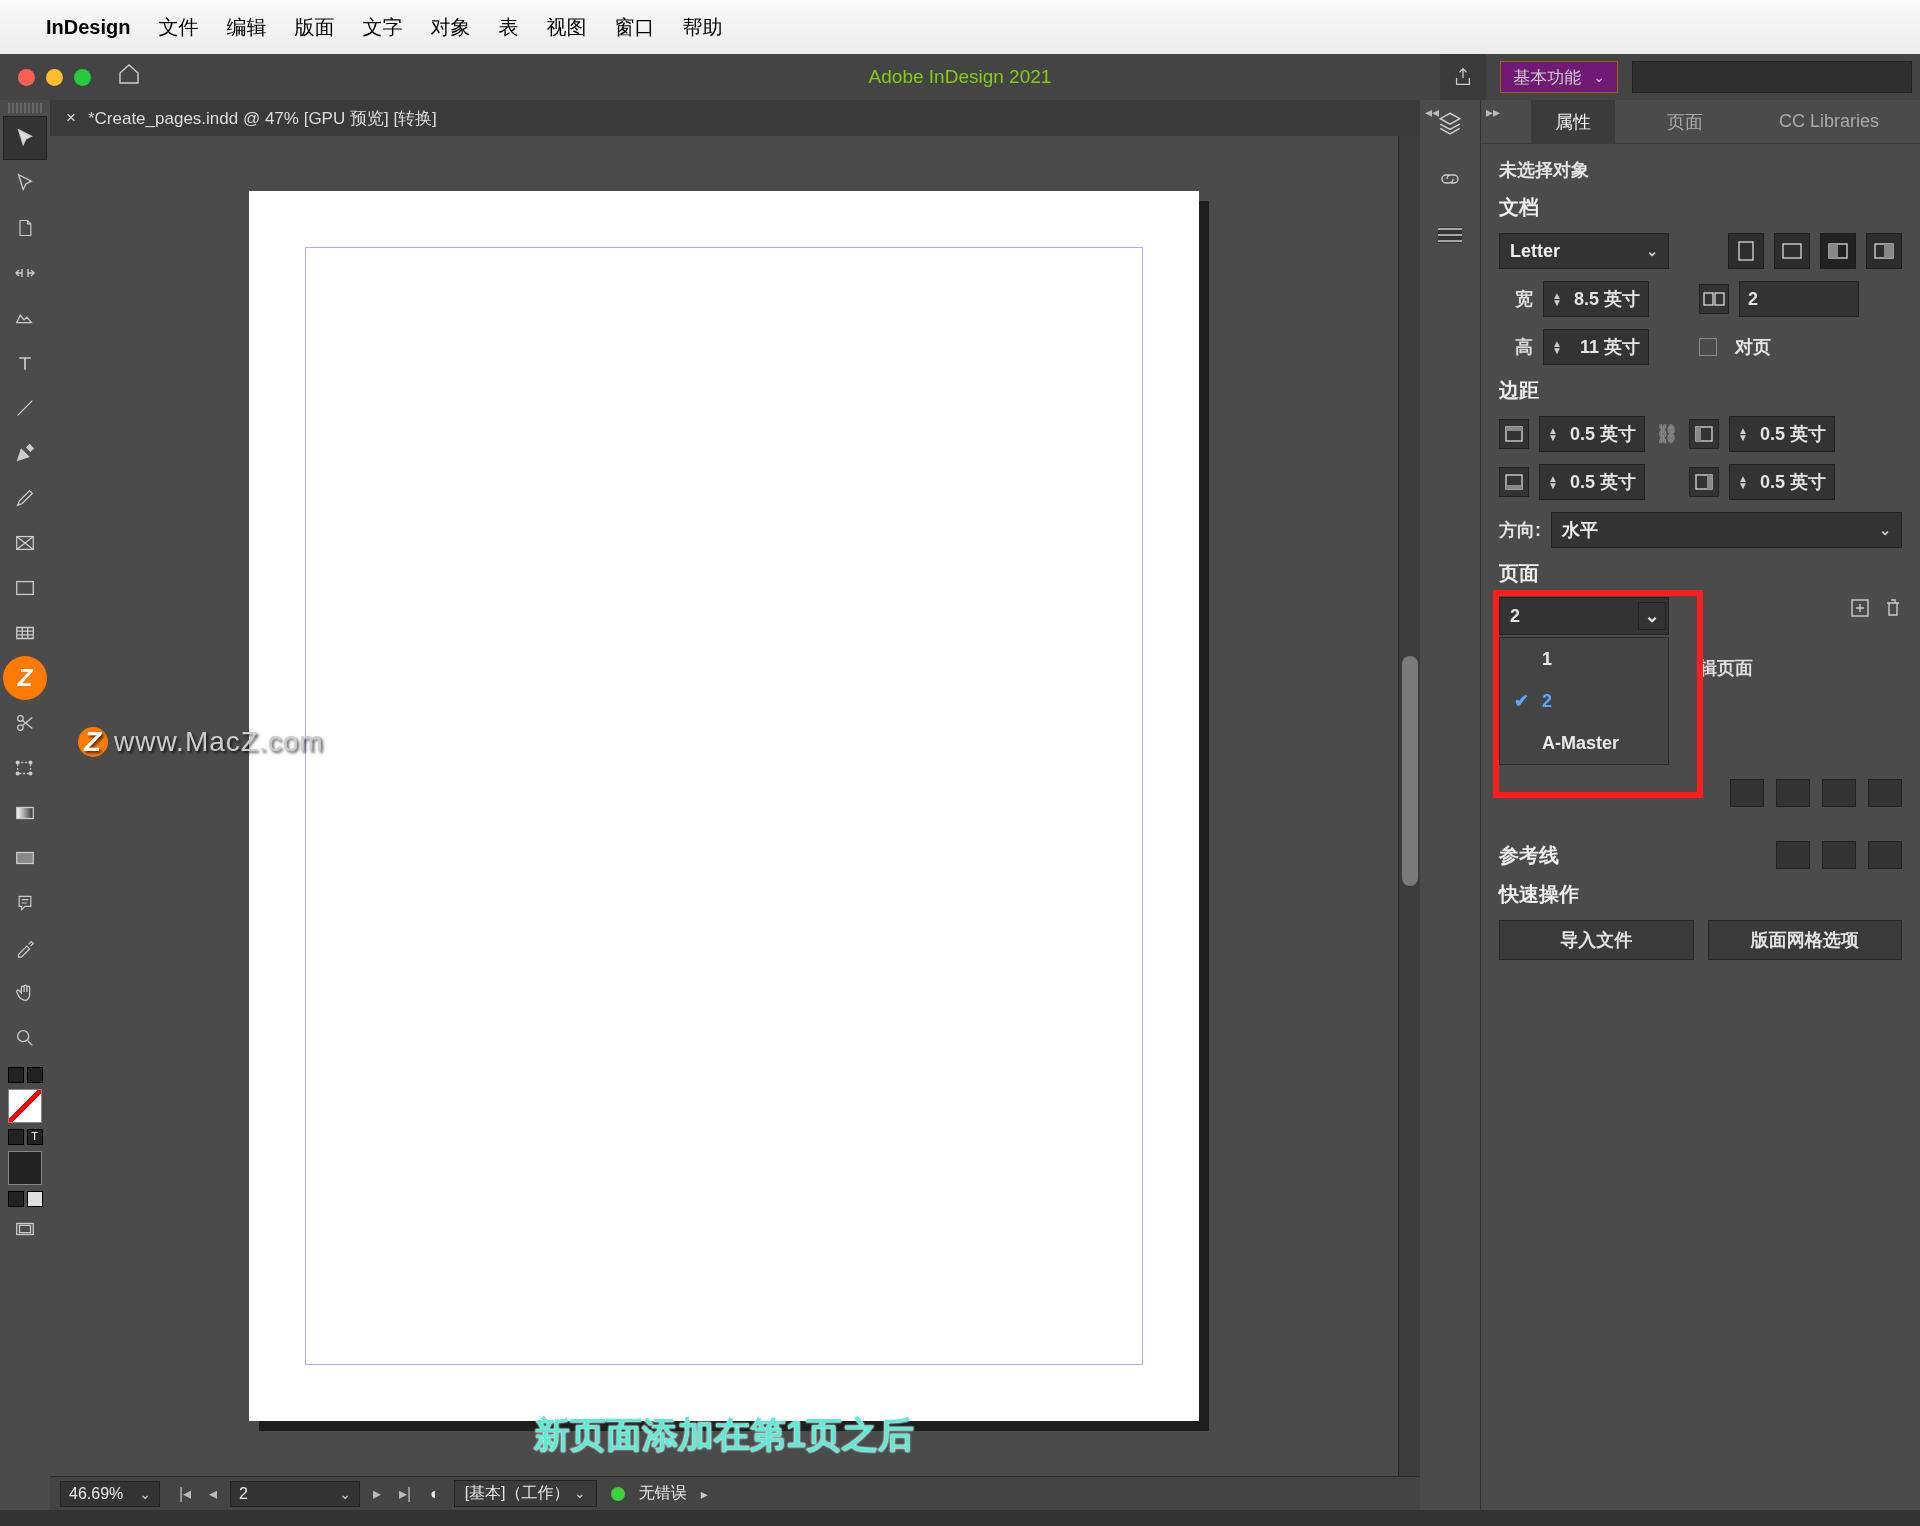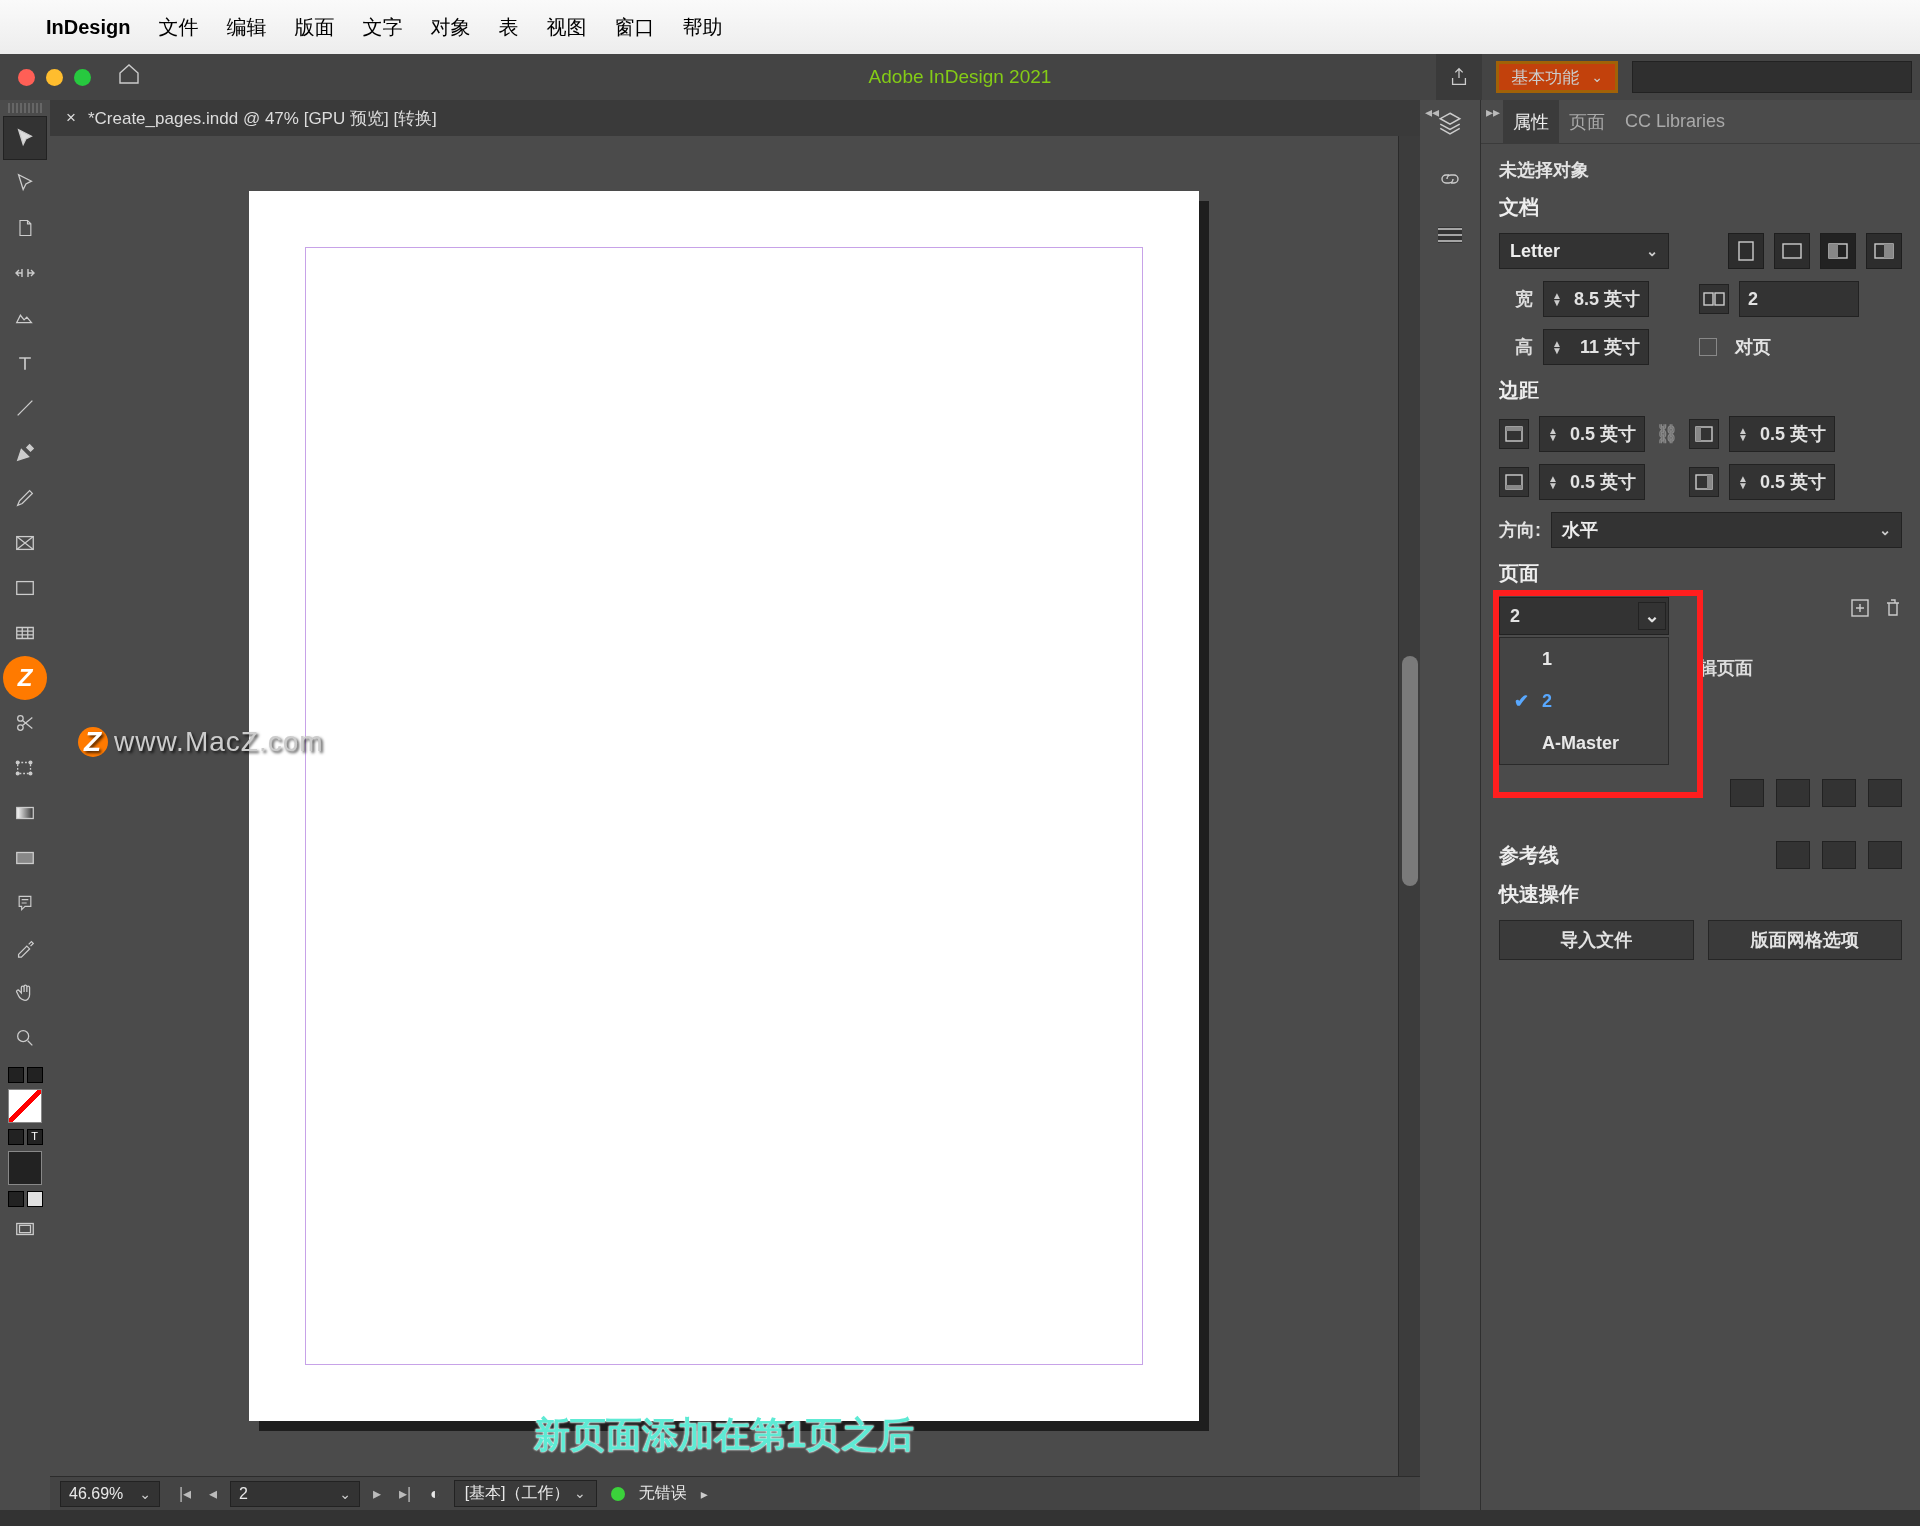--- a/index.html
+++ b/index.html
@@ -13,21 +13,21 @@
   .app-bar{height:46px;background:#444;display:flex;align-items:center;color:#ccc;position:relative;}
   .traffic{display:flex;gap:11px;margin-left:18px;}
   .traffic .dot{width:17px;height:17px;border-radius:50%;}
   .dot.r{background:#ff5f56;}
   .dot.y{background:#ffbd2e;}
   .dot.g{background:#27c93f;}
   .home-ico{margin-left:26px;font-size:22px;color:#ccc;}
   .app-title{position:absolute;left:50%;transform:translateX(-50%);font-size:19px;color:#84cc16;}
   .app-right{margin-left:auto;display:flex;align-items:center;gap:14px;padding-right:8px;}
   .share-btn{width:46px;height:46px;background:#3a3a3a;display:flex;align-items:center;justify-content:center;font-size:20px;}
-  .workspace{border:3px solid #a16207;height:32px;padding:0 12px;display:flex;align-items:center;gap:12px;background:#c2410c;font-size:17px;}
+  .workspace{border:1px solid #a16207;height:32px;padding:0 12px;display:flex;align-items:center;gap:12px;background:#701a75;font-size:17px;}
   .search-box{width:280px;height:32px;background:#2f2f2f;border:1px solid #222;}
   
   .work{display:flex;height:1410px;}
   .toolbox{width:50px;background:#4b4b4b;display:flex;flex-direction:column;align-items:center;padding-top:3px;}
   .toolbox .grip{width:34px;height:10px;margin-bottom:3px;background:repeating-linear-gradient(90deg,#666 0 2px,transparent 2px 4px);}
   .tool{width:44px;height:44px;display:flex;align-items:center;justify-content:center;font-size:24px;color:#ddd;border:1px solid transparent;margin-bottom:1px;}
   .tool.sel{background:#333;border:1px solid #222;}
   .swatch-fs{width:34px;height:34px;background:#eee;border:1px solid #888;margin-top:6px;align-self:center;}
   .swatch-t{width:34px;height:34px;background:linear-gradient(135deg,#fff 0 45%,red 45% 55%,#fff 55% 100%);border:1px solid #888;margin-top:6px;}
   .mini-row{display:flex;gap:3px;margin-top:6px;}
@@ -52,21 +52,21 @@
   .status-dot{width:14px;height:14px;border-radius:50%;background:#3bd23b;}
   .preflight{border:1px solid #222;padding:2px 10px;background:#3a3a3a;}
   
   .dock{width:60px;background:#4b4b4b;display:flex;flex-direction:column;align-items:center;padding-top:6px;gap:22px;position:relative;}
   .dock .expand{position:absolute;top:0;left:0;width:24px;height:24px;font-size:14px;color:#bbb;display:flex;align-items:center;justify-content:center;}
   .dock .di{width:34px;height:34px;display:flex;align-items:center;justify-content:center;font-size:24px;color:#ccc;}
   
   .panel{width:440px;background:#4b4b4b;border-left:1px solid #2f2f2f;display:flex;flex-direction:column;position:relative;}
   .panel .expand{position:absolute;top:0;left:0;width:24px;height:24px;font-size:14px;color:#bbb;display:flex;align-items:center;justify-content:center;}
   .ptabs{height:44px;display:flex;align-items:stretch;padding-left:22px;border-bottom:1px solid #3b3b3b;font-size:18px;}
-  .ptab{padding:0 10px;display:flex;align-items:center;color:#aaa;background:#4b4b4b;}
+  .ptab{padding:0 24px;display:flex;align-items:center;color:#aaa;background:#4b4b4b;margin-left:28px;}
   .ptab.active{background:#3b3b3b;color:#eee;}
   .pbody{padding:14px 18px;display:flex;flex-direction:column;gap:12px;font-size:18px;color:#e3e3e3;font-weight:bold;}
   .group-title{font-size:20px;color:#eee;}
   .row{display:flex;align-items:center;gap:10px;}
   .sel-box{height:36px;background:#333;border:1px solid #222;display:flex;align-items:center;padding:0 10px;justify-content:space-between;color:#eee;}
   .chev{font-size:14px;color:#ccc;}
   .icon-btn-sq{width:36px;height:36px;background:#2d2d2d;border:1px solid #1e1e1e;display:flex;align-items:center;justify-content:center;font-size:17px;}
   .num{width:106px;height:36px;background:#333;border:1px solid #222;display:flex;align-items:center;padding:0 8px;justify-content:space-between;}
   .spin{font-size:10px;color:#ccc;line-height:7px;}
   .lbl{width:34px;text-align:right;color:#ddd;}

